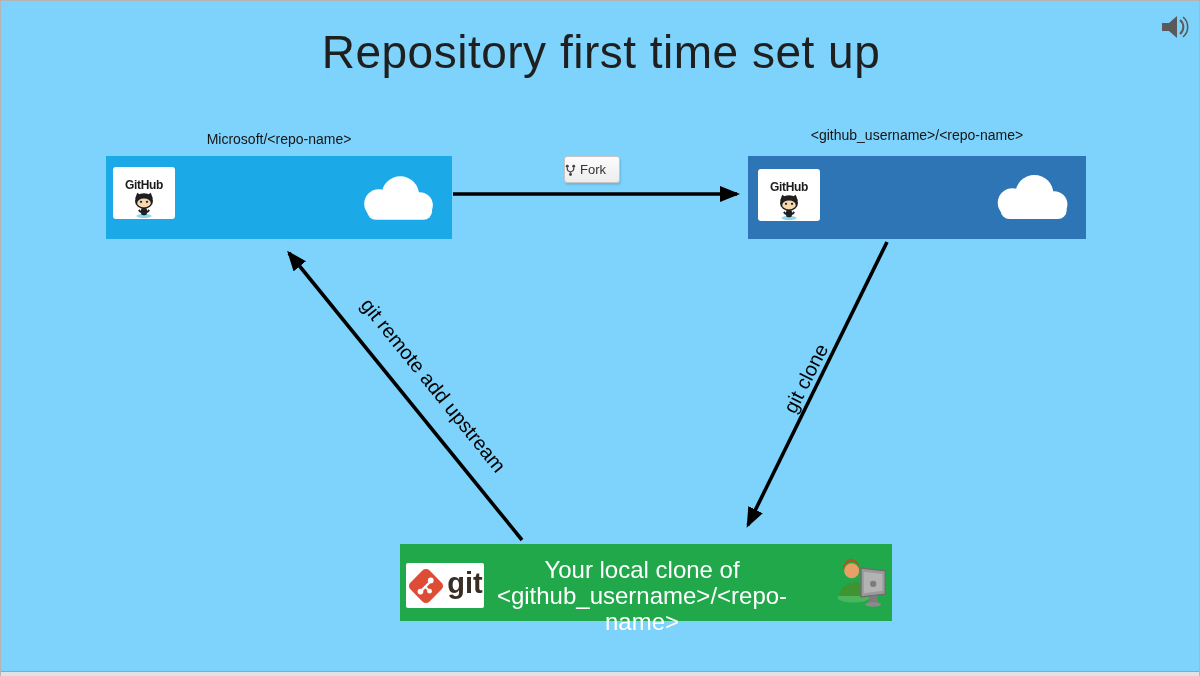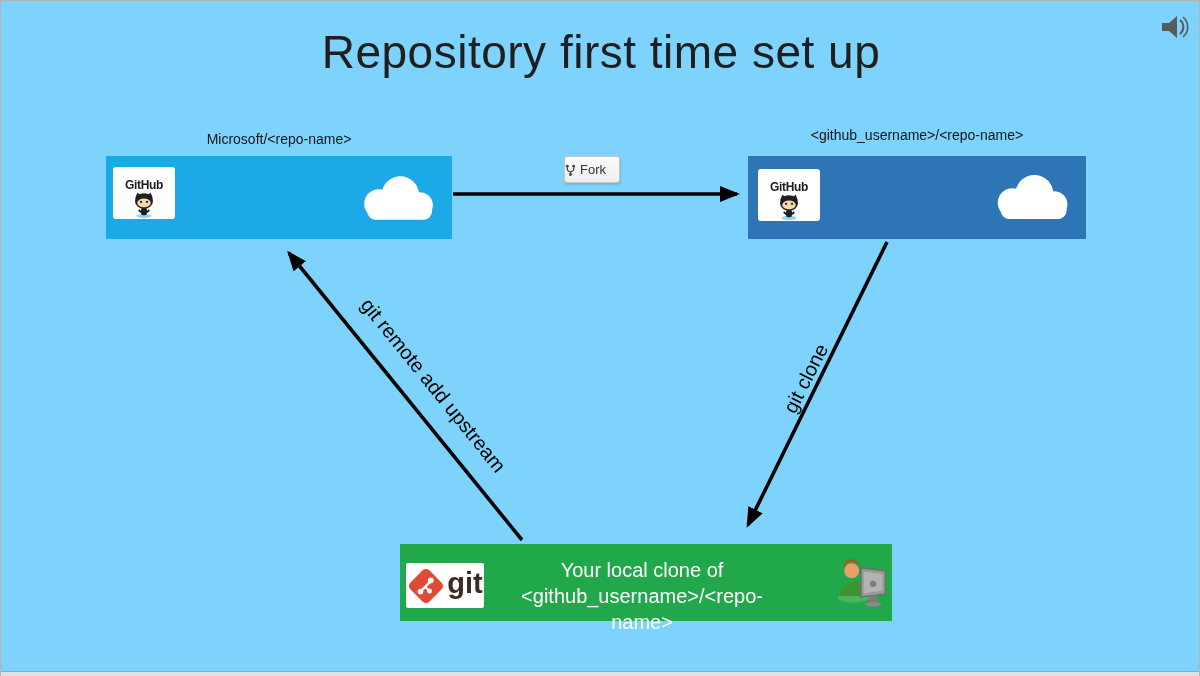--- a/index.html
+++ b/index.html
@@ -22,21 +22,21 @@
   .origin-label   { left:740px; top:126px; width:352px; }
 
   .box { position:absolute; color:#fff; }
   .upstream-box { left:105px; top:155px; width:346px; height:83px; background:#1ca9e8; }
   .origin-box   { left:747px; top:155px; width:338px; height:83px; background:#2e75b6; }
   .local-box    { left:382px; top:543px; width:492px; height:77px; background:#21a84b;margin-left:17px; }
 
   .box-text { position:absolute; text-align:center; font-size:20px; line-height:25px; }
   .upstream-text { left:78px; right:96px; top:169px; }
   .origin-text   { left:72px; right:96px; top:169px; }
-  .local-text    { left:96px; right:104px; top:13px; font-size:20px; line-height:26px; }
+  .local-text    { left:96px; right:104px; top:13px; font-size:24px; line-height:26px; }
   .upstream-text, .origin-text { position:absolute; }
   .upstream-text { top:16px; } .origin-text { top:16px; }
 
   .gh-logo { position:absolute; width:62px; height:52px; background:#fff; border-radius:3px;
              display:flex; flex-direction:column; align-items:center; justify-content:flex-start;
              padding-top:12px; }
   .gh-logo-upstream { left:7px; top:11px; }
   .gh-logo-origin   { left:10px; top:13px; }
   .gh-text { font-size:12px; font-weight:bold; color:#1b1b1b; letter-spacing:-0.3px; line-height:13px; }
 

